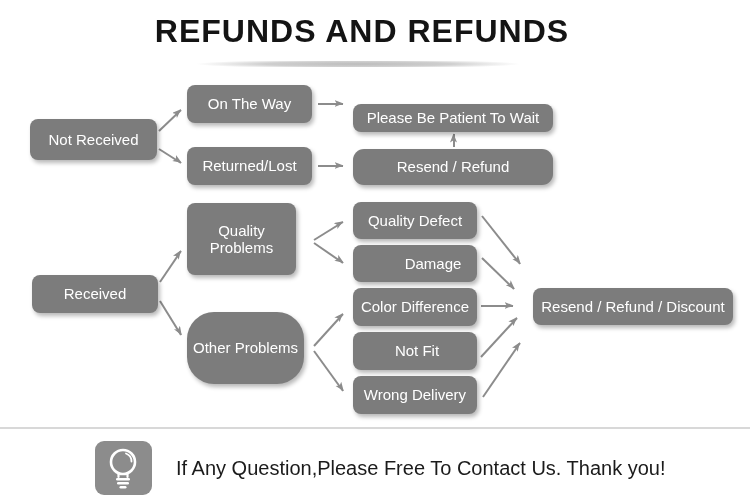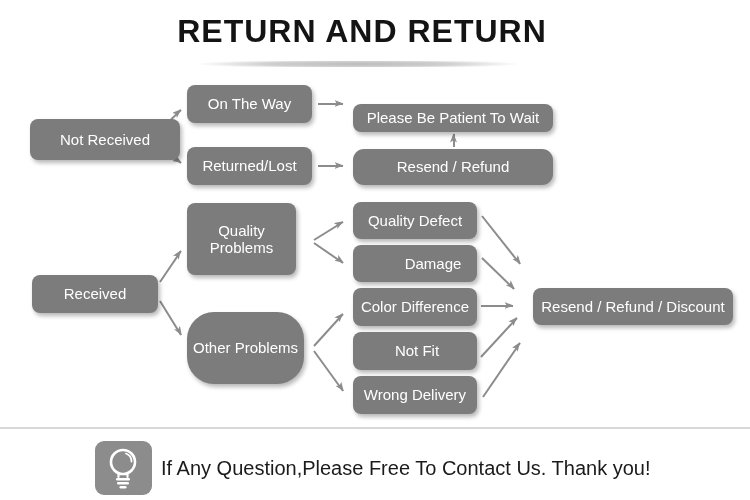--- a/index.html
+++ b/index.html
@@ -18,29 +18,29 @@
   }
   .node{
     position:absolute;display:flex;align-items:center;justify-content:center;
     background:#7c7c7c;color:#ffffff;border-radius:8px;
     font-size:15px;line-height:1.15;text-align:center;
     box-shadow:2px 3px 4px rgba(0,0,0,0.28);
     padding:0 4px;box-sizing:border-box;
   }
   .arrows{position:absolute;left:0;top:0;}
   .divider{position:absolute;left:0;top:427px;width:750px;height:2px;background:#d8d8d8;}
-  .footer{position:absolute;left:95px;top:440px;height:56px;display:flex;align-items:center;gap:9px;}
+  .footer{position:absolute;left:95px;top:440px;height:56px;display:flex;align-items:center;gap:24px;}
   .footer-text{font-size:20px;color:#1b1b1b;white-space:nowrap;}
 </style>
 </head>
 <body>
 
 <div class="stage">
 
-  <h1 class="title">RETURN AND RETURN</h1>
+  <h1 class="title">REFUNDS AND REFUNDS</h1>
   <div class="title-underline"></div>
 
   <svg class="arrows" width="750" height="500" viewBox="0 0 750 500">
     <defs>
       <marker id="ah" markerUnits="userSpaceOnUse" markerWidth="11" markerHeight="9" refX="8.5" refY="4" orient="auto">
         <path d="M0,0 L9,3.5 L0,7 L2.2,3.5 Z" fill="#8c8c8c"></path>
       </marker>
     </defs>
     <g stroke="#8c8c8c" stroke-width="2" fill="none">
       <line x1="159" y1="131" x2="181" y2="110" marker-end="url(#ah)"></line>
@@ -55,21 +55,21 @@
       <line x1="314" y1="346" x2="343" y2="314" marker-end="url(#ah)"></line>
       <line x1="314" y1="351" x2="343" y2="391" marker-end="url(#ah)"></line>
       <line x1="482" y1="216" x2="520" y2="264" marker-end="url(#ah)"></line>
       <line x1="482" y1="258" x2="514" y2="289" marker-end="url(#ah)"></line>
       <line x1="481" y1="306" x2="513" y2="306" marker-end="url(#ah)"></line>
       <line x1="481" y1="357" x2="517" y2="318" marker-end="url(#ah)"></line>
       <line x1="483" y1="397" x2="520" y2="343" marker-end="url(#ah)"></line>
     </g>
   </svg>
 
-  <div class="node" style="left:30px;top:119px;width:150px;height:41px;">Not Received</div>
+  <div class="node" style="left:30px;top:119px;width:127px;height:41px;">Not Received</div>
   <div class="node" style="left:187px;top:85px;width:125px;height:38px;">On The Way</div>
   <div class="node" style="left:187px;top:147px;width:125px;height:38px;">Returned/Lost</div>
   <div class="node" style="left:353px;top:104px;width:200px;height:28px;">Please Be Patient To Wait</div>
   <div class="node" style="left:353px;top:149px;width:200px;height:36px;border-radius:11px;">Resend / Refund</div>
   <div class="node" style="left:32px;top:275px;width:126px;height:38px;">Received</div>
   <div class="node" style="left:187px;top:203px;width:109px;height:72px;">Quality Problems</div>
   <div class="node" style="left:187px;top:312px;width:117px;height:72px;border-radius:27px;">Other Problems</div>
   <div class="node" style="left:353px;top:202px;width:124px;height:37px;">Quality Defect</div>
   <div class="node" style="left:353px;top:245px;width:124px;height:37px;padding-left:40px;">Damage</div>
   <div class="node" style="left:353px;top:288px;width:124px;height:38px;">Color Difference</div>

